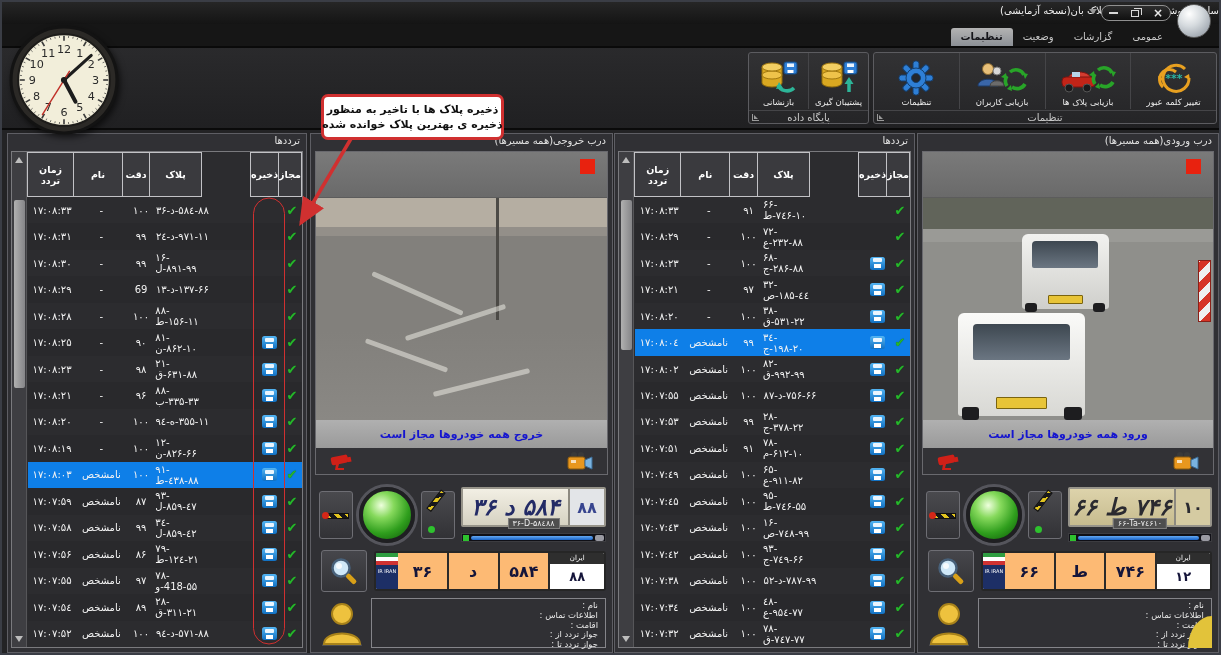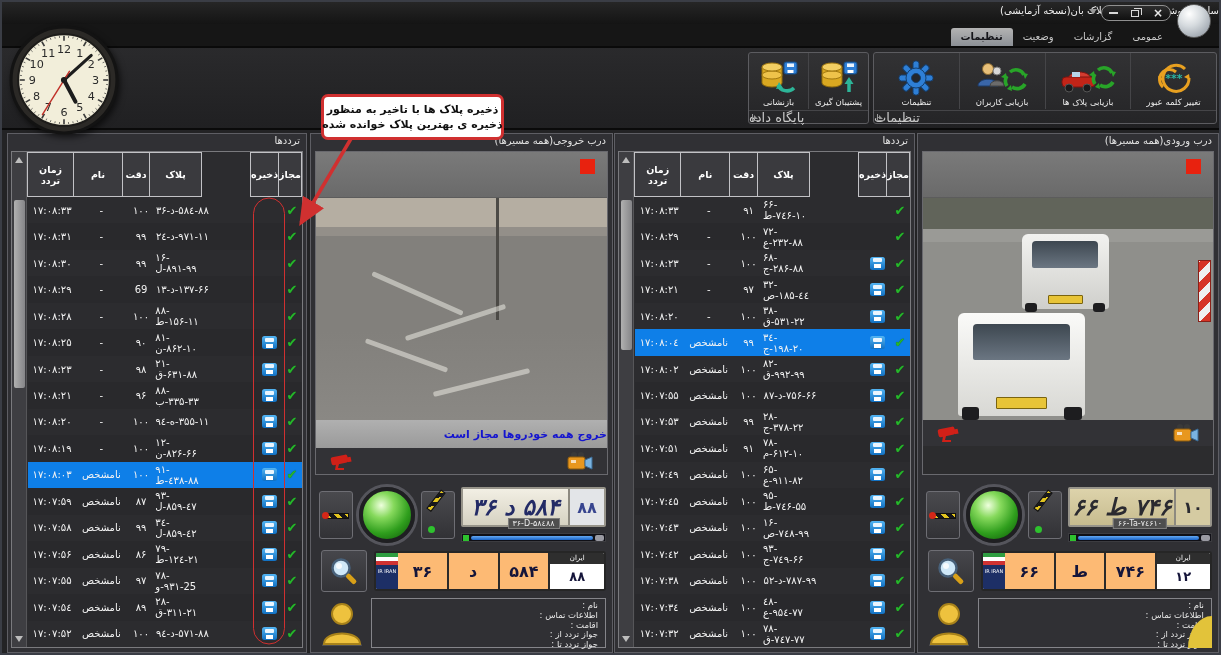--- a/index.html
+++ b/index.html
@@ -38,22 +38,22 @@
   .ribbon { position:absolute; top:46px; left:0; right:0; height:82px;
     background:linear-gradient(#2a2a2c,#202022); border-bottom:2px solid #0a0a0a; }
   .rgroup { position:absolute; top:4px; height:72px; border:1px solid #5c5c60; border-radius:3px;
     background:linear-gradient(#323234,#252527); }
   .rgroup .btnrow { position:absolute; top:0; left:0; right:0; bottom:14px; display:flex; }
   .rbtn { flex:1; display:flex; flex-direction:column; align-items:center; justify-content:flex-end;
     padding-bottom:2px; border-left:1px solid #454548; cursor:default; }
   .rbtn:first-child { border-left:none; }
   .rbtn svg { margin-bottom:1px; }
   .rbtn .lbl { font-size:8.5px; color:#ececec; white-space:nowrap; }
-  .glabel { position:absolute; bottom:0; left:0; right:0; height:13px; 
-    font-size:13px; color:#c9c9c9; border-top:1px solid #454548; line-height:13px; }
+  .glabel { position:absolute; bottom:0; left:0; right:0; height:13px; text-align:center;
+    font-size:10px; color:#c9c9c9; border-top:1px solid #454548; line-height:13px; }
   .launcher { position:absolute; bottom:2px; left:3px; width:7px; height:7px;
     border-left:1px solid #9a9a9a; border-bottom:1px solid #9a9a9a; }
   .launcher::after { content:""; position:absolute; left:1px; bottom:1px; width:0; height:0;
     border-top:4px solid transparent; border-right:4px solid #9a9a9a; transform:rotate(90deg); }
 
   
   .clock { position:absolute; left:7px; top:23px; z-index:30; filter:drop-shadow(2px 3px 3px rgba(0,0,0,.6)); }
 
   
   .main { position:absolute; top:128px; left:0; right:0; bottom:0; background:#232325; }
@@ -93,21 +93,21 @@
     background:#ffffff; }
 
   
   .cam-frame { position:absolute; top:17px; left:4px; right:4px; height:324px;
     border:1px solid #69696e; background:#2c2c2e; }
   .cam-top { height:46px; background:linear-gradient(#7a7a7a,#6a6a6a); position:relative;
     border-bottom:1px solid #5c5c5c; }
   .rec { position:absolute; right:12px; top:7px; width:15px; height:15px; background:#e8220f; }
   .cam-photo { height:222px; position:relative; overflow:hidden; }
   .cam-status { height:28px; background:linear-gradient(#b0b0b0,#9a9a9a);
-    display:flex; align-items:center; justify-content:flex-end; }
+    display:flex; align-items:center; justify-content:center; }
   .cam-status span { color:#1515cf; font-weight:bold; font-size:11px; }
   .cam-icons { height:26px; display:flex; align-items:center; justify-content:space-between;
     padding:0 14px; background:#323236; }
 
   
   .exit-photo { background:linear-gradient(#b5aea2 0 13%, #938f89 13% 17%, #82807c 17% 60%, #8a8884 100%); }
   .exit-photo .mark { position:absolute; background:rgba(235,233,225,.55); height:5px; border-radius:2px; }
   .exit-photo .pole { position:absolute; left:62%; top:0; width:3px; height:55%; background:#4c4a46; }
   .entry-photo { background:linear-gradient(#61645a 0 14%, #9a9a96 14% 20%, #8f8f8b 20% 100%); }
   .car { position:absolute; border-radius:6px 6px 3px 3px; }
@@ -578,21 +578,21 @@
               <div class="cell c-name">نامشخص</div>
               <div class="cell c-time ltr">۱۷:۰۷:۵۶</div>
             </div>
             <div class="trow">
               <div class="cell c-allow">
                 <span class="check">✔</span>
               </div>
               <div class="cell c-save">
                 <span class="floppy"></span>
               </div>
-              <div class="cell c-plate ltr">۷۸-و-۹۳۱-25</div>
+              <div class="cell c-plate ltr">۷۸-و-418-۵۵</div>
               <div class="cell c-acc">۹۷</div>
               <div class="cell c-name">نامشخص</div>
               <div class="cell c-time ltr">۱۷:۰۷:۵۵</div>
             </div>
             <div class="trow">
               <div class="cell c-allow">
                 <span class="check">✔</span>
               </div>
               <div class="cell c-save">
                 <span class="floppy"></span>
@@ -951,20 +951,23 @@
               <span class="plate-mini"></span>
             <span class="wheel" style="left:4%;"></span>
               <span class="wheel" style="right:4%;"></span>
           </div>
           <div class="car" style="left:12%;top:52%;width:44%;height:46%;background:linear-gradient(#fafaf8,#d8d8d4);">
             <span class="glass"></span>
               <span class="plate-mini"></span>
             <span class="wheel" style="left:3%;"></span>
               <span class="wheel" style="right:3%;"></span>
           </div>
+        </div>
+        <div class="cam-status">
+          <span>ورود همه خودروها مجاز است</span>
         </div>
         <div class="cam-icons">
           <svg width="24" height="20" viewBox="0 0 24 20">
             <g fill="#d02018">
               <rect x="1" y="5" width="17" height="8" rx="2" transform="rotate(-12 9 9)"></rect>
               <rect x="17" y="6" width="4" height="5" transform="rotate(-12 19 8)"></rect>
               <path d="M6 13 l-1 6 h9 v-2 h-6 l1 -4 z"></path>
             </g>
           </svg>
           <svg width="28" height="20" viewBox="0 0 28 20">

